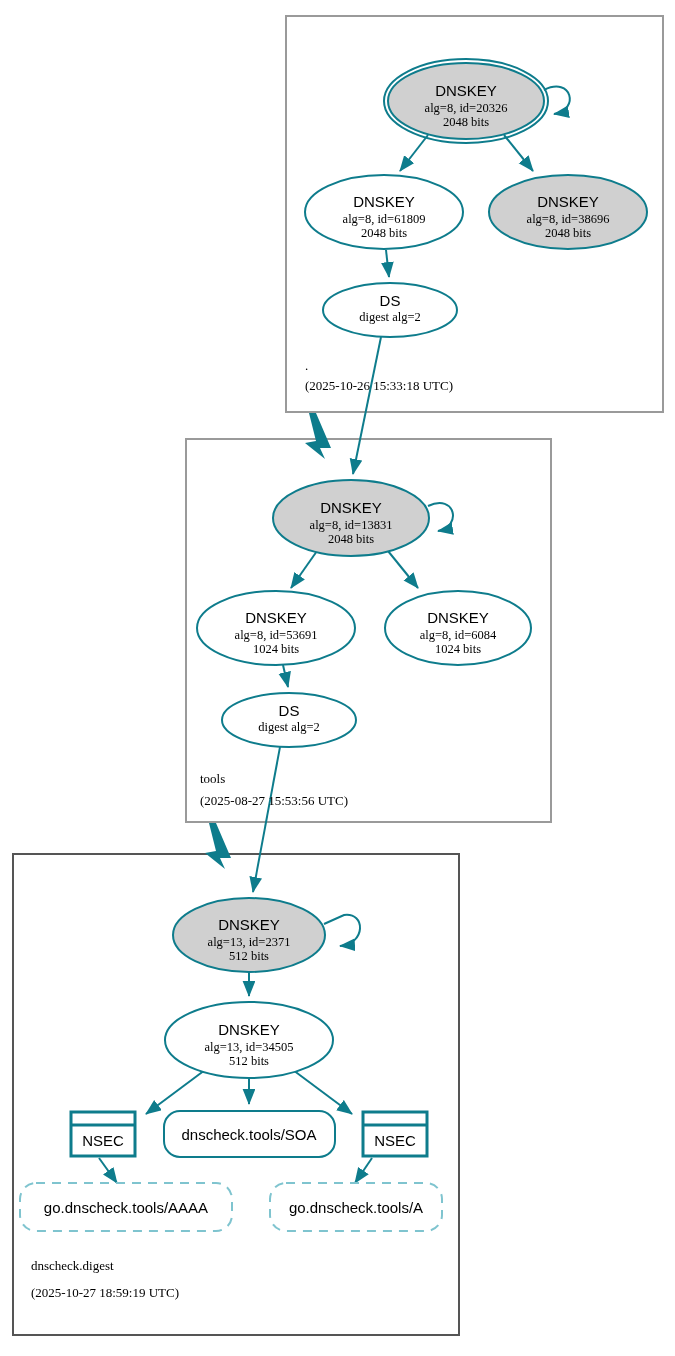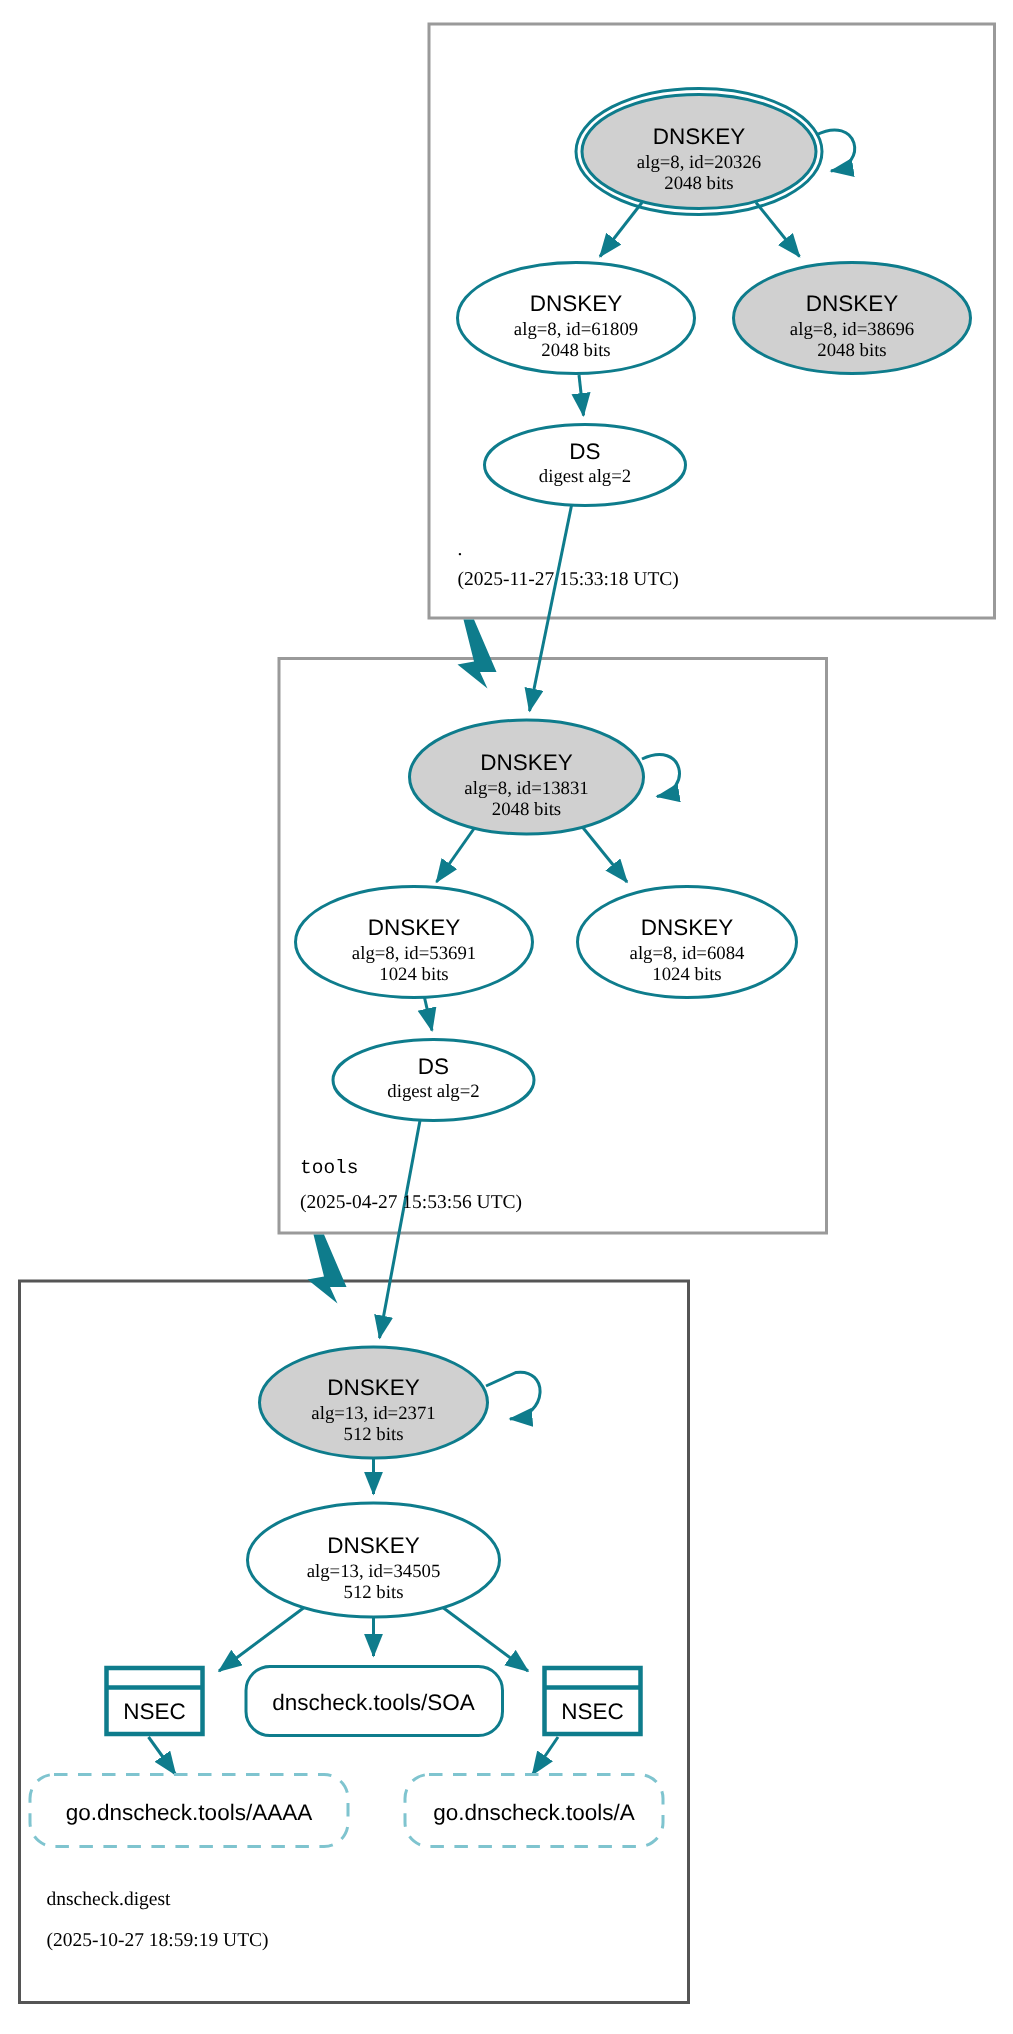--- a/index.html
+++ b/index.html
@@ -166,19 +166,19 @@
     <text class="n-t" x="356" y="1213">go.dnscheck.tools/A</text>
   </g>
 
   <style>
     .n-t{font-family:"Liberation Sans",sans-serif;font-size:15px;fill:#000;text-anchor:middle;}
     .n-s{font-family:"Liberation Serif",serif;font-size:12.5px;fill:#000;text-anchor:middle;}
   </style>
 </svg>
 
 <div class="zone-label" style="left:305px;top:358px;">.</div>
-<div class="zone-label" style="left:305px;top:378px;">(2025-11-27 15:33:18 UTC)</div>
+<div class="zone-label" style="left:305px;top:378px;">(2025-10-26 15:33:18 UTC)</div>
 
-<div class="zone-label" style="left:200px;top:771px;font-family:Liberation Mono, monospace;">tools</div>
-<div class="zone-label" style="left:200px;top:793px;">(2025-04-27 15:53:56 UTC)</div>
+<div class="zone-label" style="left:200px;top:771px;">tools</div>
+<div class="zone-label" style="left:200px;top:793px;">(2025-08-27 15:53:56 UTC)</div>
 
 <div class="zone-label" style="left:31px;top:1258px;">dnscheck.digest</div>
 <div class="zone-label" style="left:31px;top:1285px;">(2025-10-27 18:59:19 UTC)</div>
 
 </body></html>

